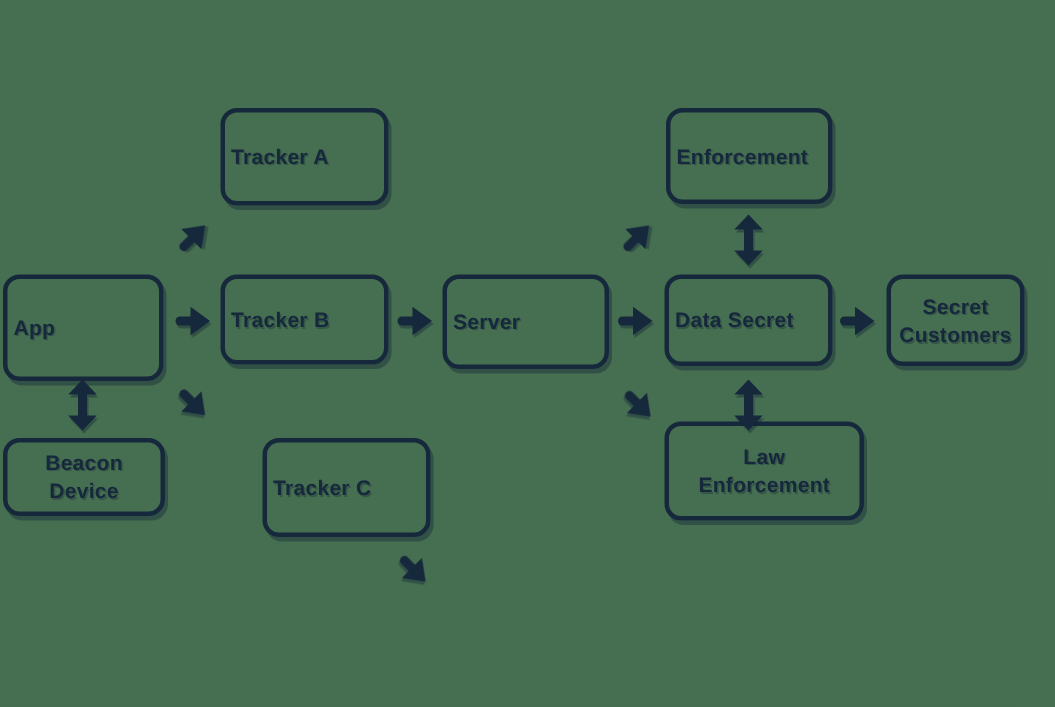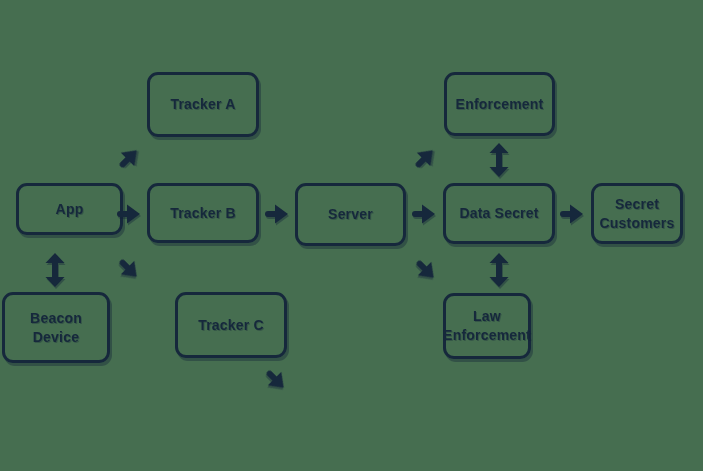--- a/index.html
+++ b/index.html
@@ -19,21 +19,21 @@
     background:var(--bg);
     overflow:hidden;
   }
   .node{
     position:absolute;
     box-sizing:border-box;
     border:3px solid var(--ink);
     border-radius:11px;
     display:flex;
     align-items:center;
-    justify-content:center;
+    justify-content:flex-start;
     text-align:center;
     padding:0 4px;
     color:var(--ink);
     font-weight:bold;
     font-size:14px;
     line-height:1.35;
     letter-spacing:0.2px;
     box-shadow:2px 3px 0 var(--shadow);
     text-shadow:1px 1px 0 rgba(18,34,54,0.30);
   }
@@ -49,29 +49,29 @@
     fill:none;
   }
   .a .head{
     fill:var(--ink);
     stroke:none;
   }
   .rot-up{transform:rotate(-45deg);}
   .rot-down{transform:rotate(45deg);}
 
   
-  .pos-app{left:16px;top:183px;width:107px;height:52px;}
-  .pos-beacon{left:2px;top:292px;width:108px;height:71px;}
+  .pos-app{left:2px;top:183px;width:107px;height:71px;}
+  .pos-beacon{left:2px;top:292px;width:108px;height:52px;}
   .pos-tracker-a{left:147px;top:72px;width:112px;height:65px;}
   .pos-tracker-b{left:147px;top:183px;width:112px;height:60px;}
   .pos-tracker-c{left:147px;top:292px;width:112px;height:66px;margin-left:28px;}
   .pos-server{left:295px;top:183px;width:111px;height:63px;}
   .pos-government{left:444px;top:72px;width:111px;height:64px;}
   .pos-data-partner{left:443px;top:183px;width:112px;height:61px;}
-  .pos-law{left:443px;top:293px;width:88px;height:66px;}
+  .pos-law{left:443px;top:281px;width:133px;height:66px;}
   .pos-secret{left:591px;top:183px;width:92px;height:61px;}
 
   
   .pos-h1{left:117px;top:202px;}
   .pos-h2{left:265px;top:202px;}
   .pos-h3{left:412px;top:202px;}
   .pos-h4{left:560px;top:202px;}
   .pos-d1{left:117px;top:146px;}
   .pos-d2{left:413px;top:146px;}
   .pos-d3{left:117px;top:257px;}

